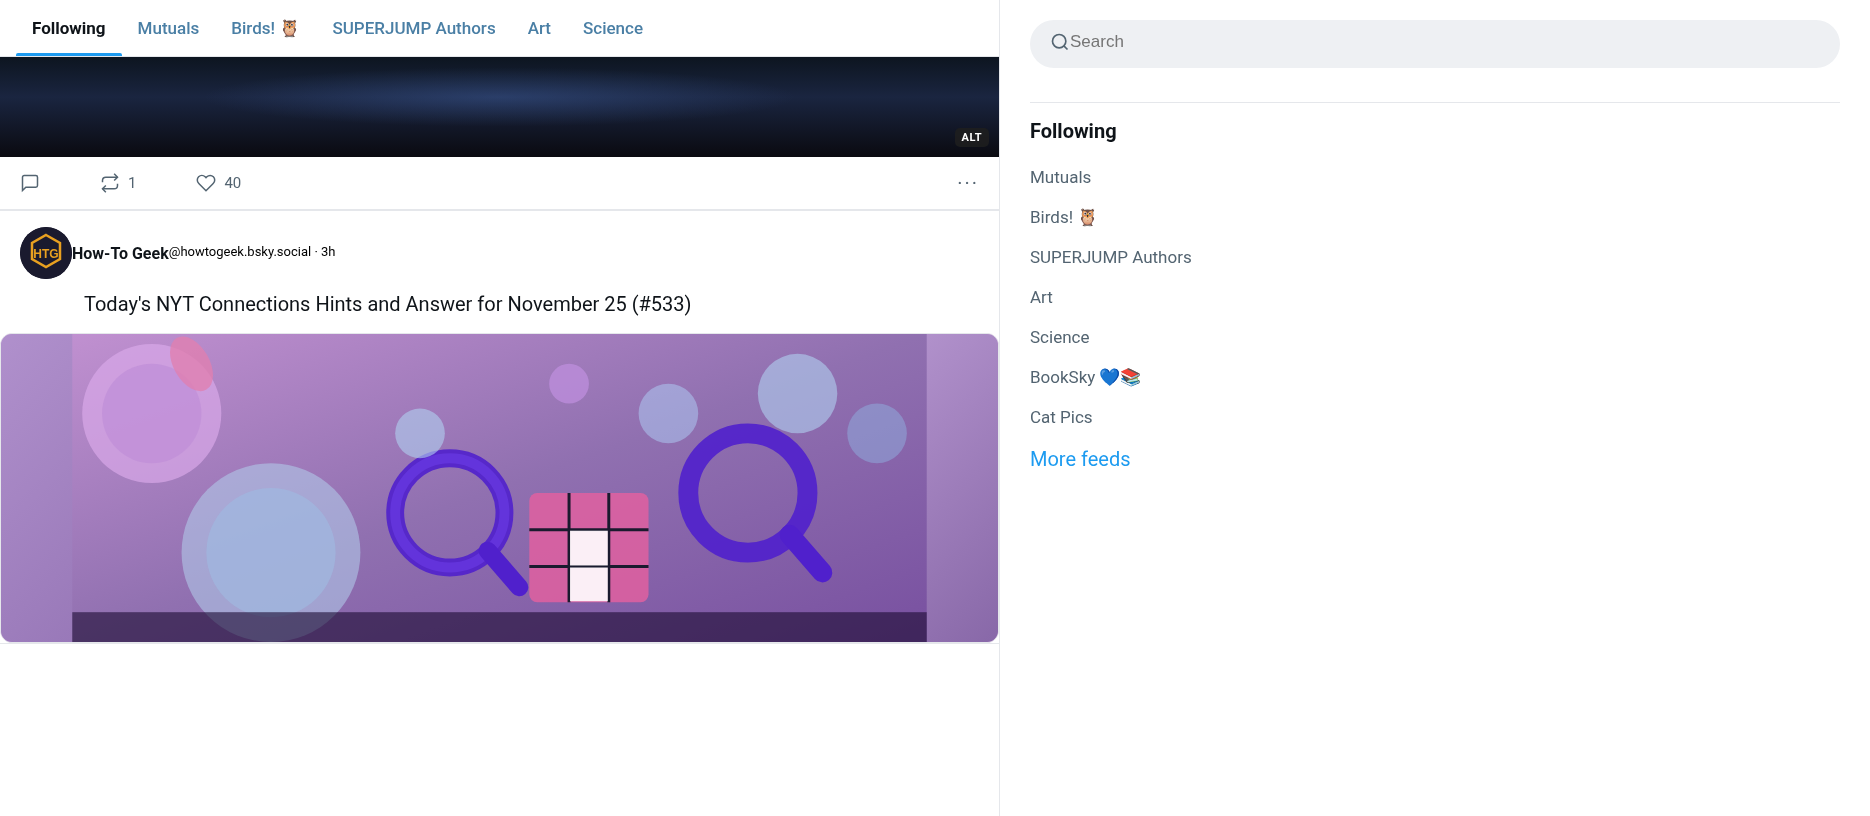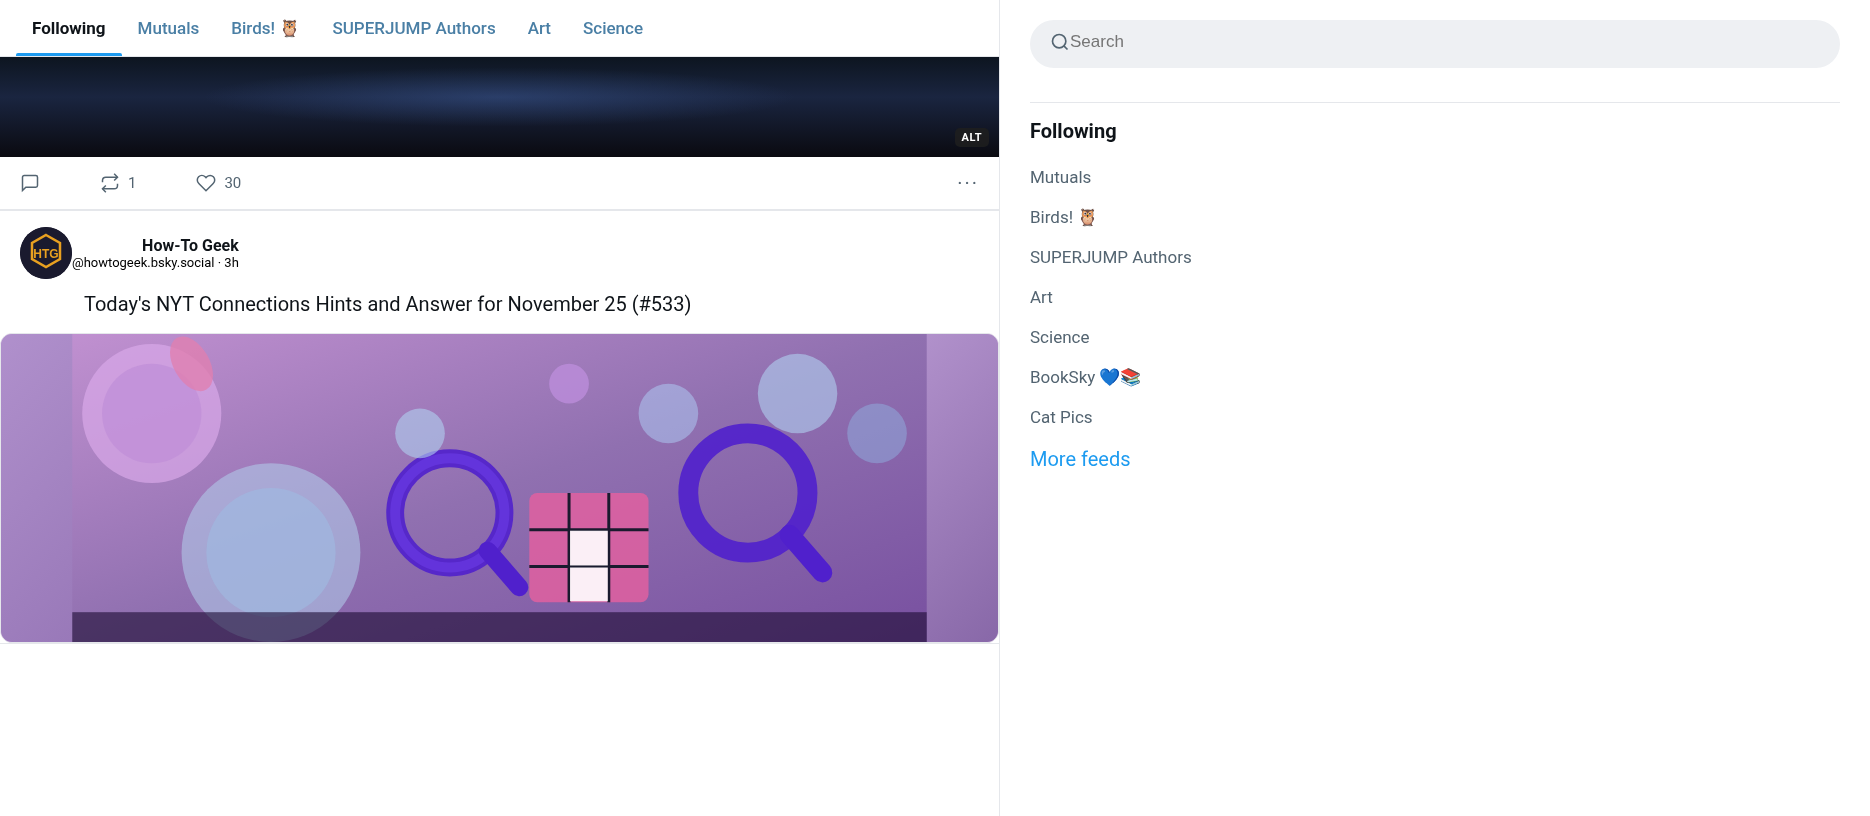--- a/index.html
+++ b/index.html
@@ -150,22 +150,21 @@
       flex-shrink: 0;
       overflow: hidden;
     }
     
     .htg-avatar {
       background: #1a1a2e;
       border-radius: 50%;
     }
     .author-info {
       display: flex;
-      flex-direction: column;
-      align-items: flex-end;
+      flex-direction: row;
     }
     .author-name {
       font-size: 16px;
       font-weight: 700;
       color: #0f1419;
     }
     .author-handle-time {
       font-size: 13px;
       color: #000000;
     }
@@ -311,21 +310,21 @@
             </svg>
           </span>
           <span>1</span>
         </div>
         <div class="action-btn">
           <span class="icon-like">
             <svg viewBox="0 0 24 24" fill="none" stroke="currentColor" stroke-width="1.8">
               <path d="M20.84 4.61a5.5 5.5 0 0 0-7.78 0L12 5.67l-1.06-1.06a5.5 5.5 0 0 0-7.78 7.78l1.06 1.06L12 21.23l7.78-7.78 1.06-1.06a5.5 5.5 0 0 0 0-7.78z"></path>
             </svg>
           </span>
-          <span>30</span>
+          <span>40</span>
         </div>
         <div class="action-more">
           <span>···</span>
         </div>
       </div>
     </div>
 
     <div class="post-card">
       <div class="post-with-author">
         <div class="author-row">

